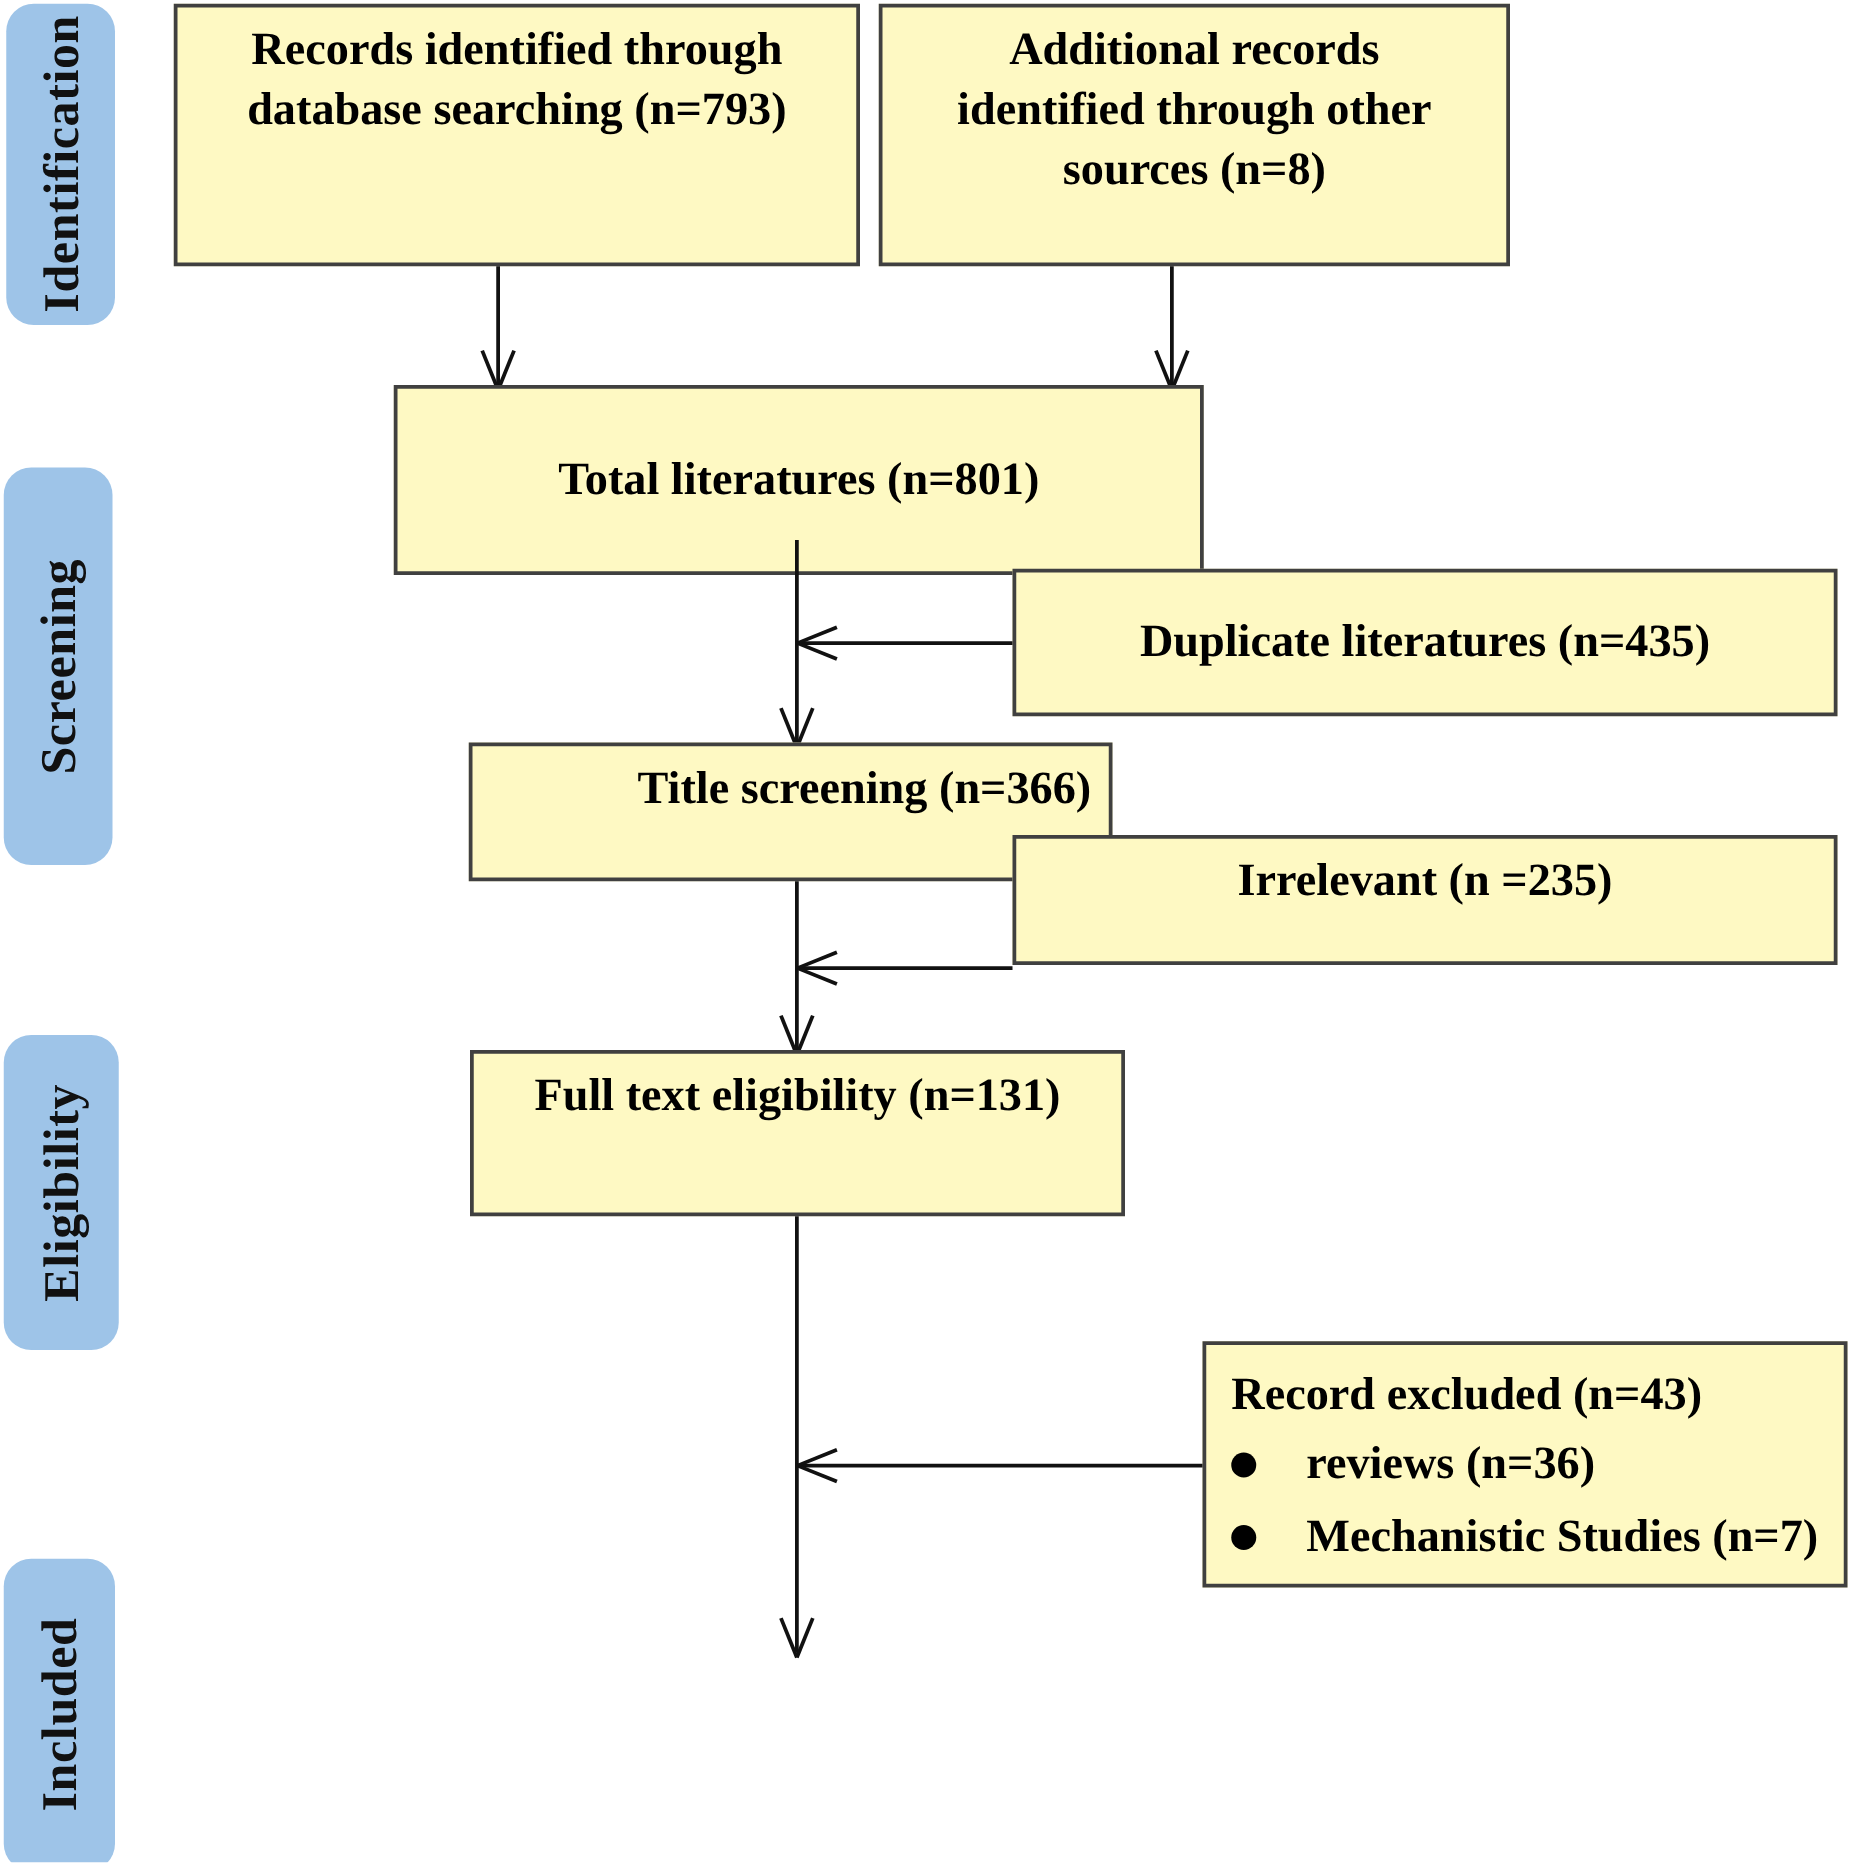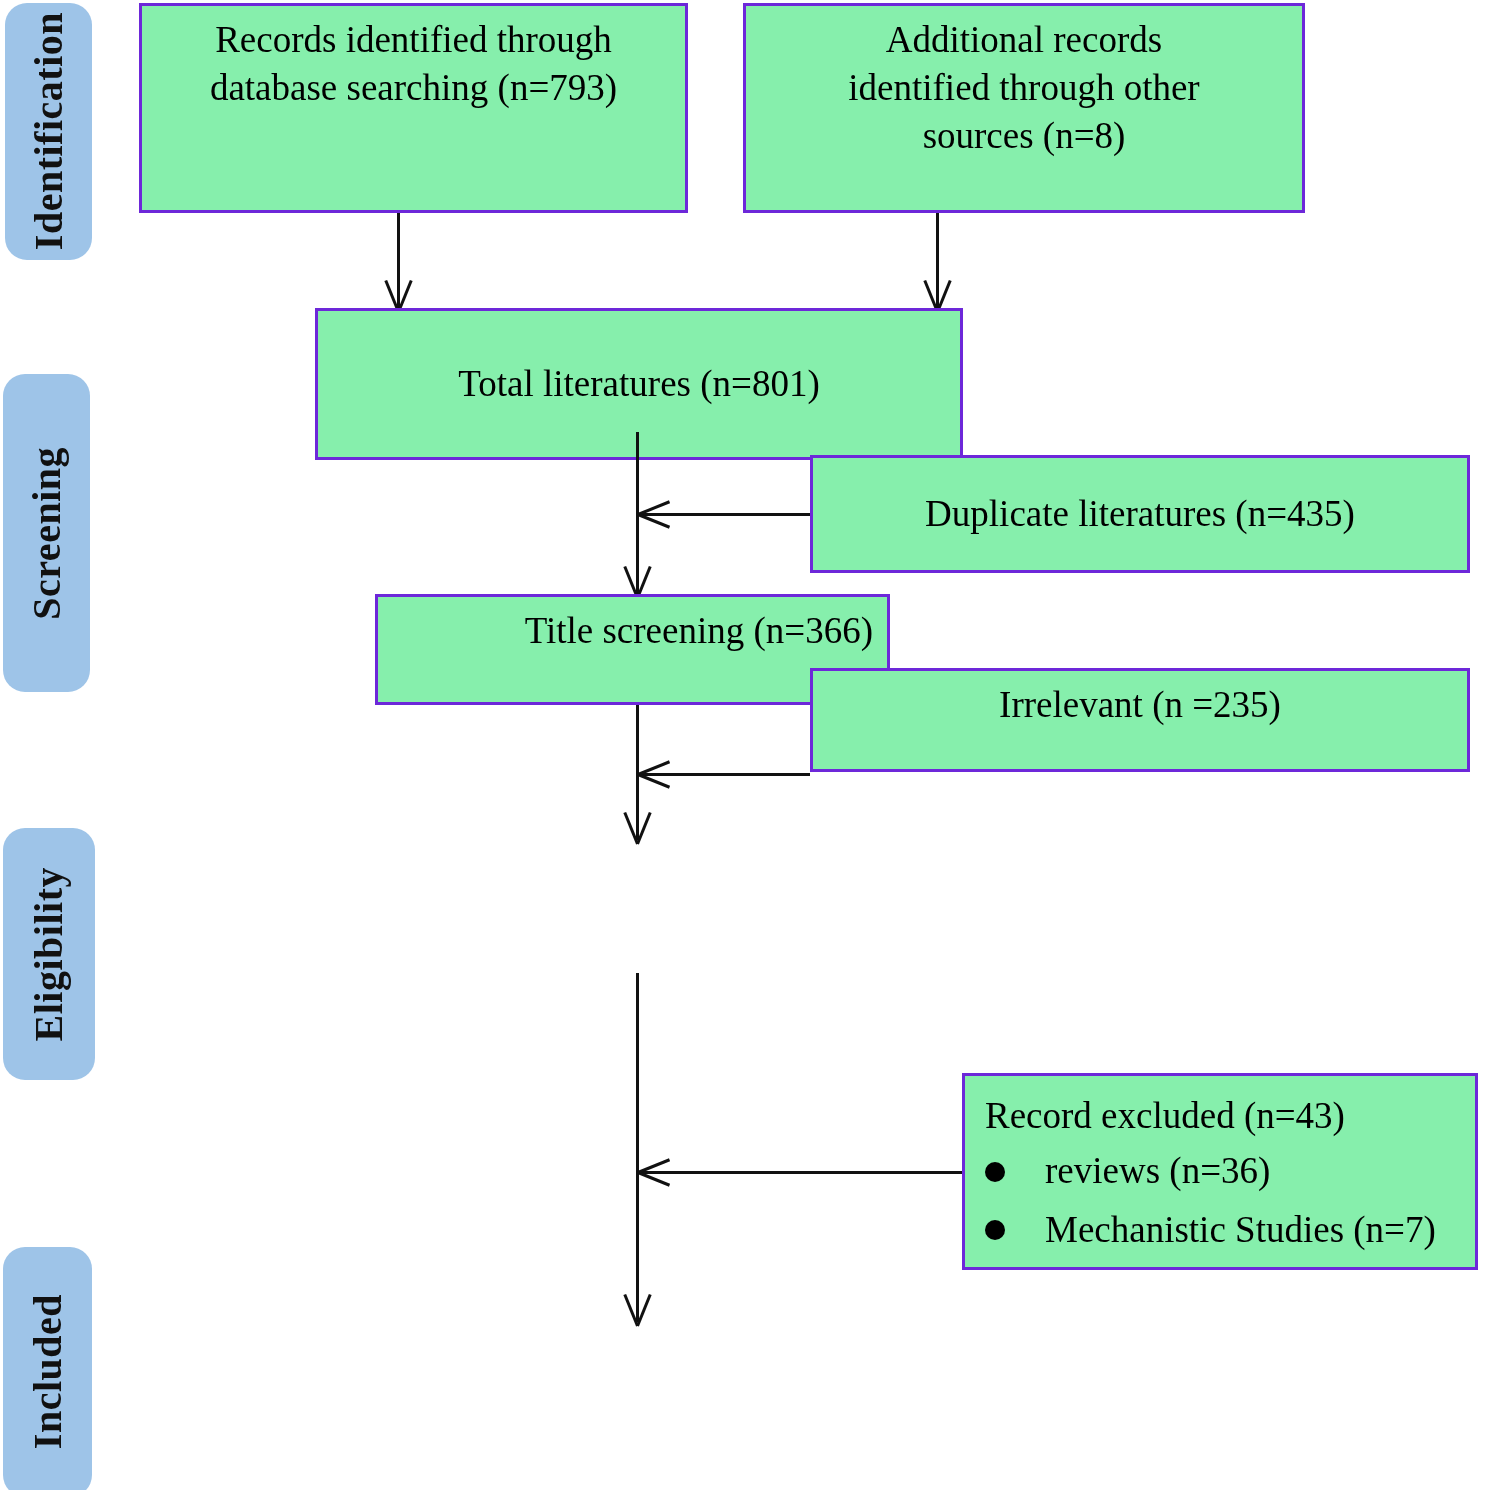--- a/index.html
+++ b/index.html
@@ -37,26 +37,27 @@
     letter-spacing: 0.5px;
     color: #111111;
     white-space: nowrap;
     line-height: 1;
   }
 
   
   .flow-box {
     position: absolute;
     box-sizing: border-box;
-    border: 3px solid #6d28d9;
-    background: #86efac;
+    border: 3px solid #404040;
+    background: #fef9c3;
     display: flex;
     align-items: center;
     justify-content: center;
     text-align: center;
+    font-weight: bold;
   }
   .flow-box .box-text {
     font-size: 37px;
     line-height: 1.30;
     padding: 0 14px;
     white-space: pre-line;
   }
   .flow-box.align-top {
     align-items: flex-start;
   }
@@ -160,21 +161,21 @@
 
   <div class="stage-tab" style="left:3px; top:1247px; width:89px; height:250px;">
     <span class="stage-label">Included</span>
   </div>
 
   <div class="flow-box align-top" style="left:139px; top:3px; width:549px; height:210px;">
     <div class="box-text">Records identified through
 database searching (n=793)</div>
   </div>
 
-  <div class="flow-box align-top" style="left:743px; top:3px; width:562px; height:210px;">
+  <div class="flow-box align-top" style="left:703px; top:3px; width:505px; height:210px;">
     <div class="box-text">Additional records
 identified through other
 sources (n=8)</div>
   </div>
 
   <div class="vline" style="left:397px; top:213px; height:95px;"></div>
   <div class="arrow-down" style="left:398px; top:308px;"></div>
 
   <div class="vline" style="left:936px; top:213px; height:95px;"></div>
   <div class="arrow-down" style="left:937px; top:308px;"></div>
@@ -198,20 +199,23 @@
 
   <div class="vline" style="left:636px; top:705px; height:135px;"></div>
   <div class="arrow-down" style="left:637px; top:840px;"></div>
 
   <div class="flow-box align-top" style="left:810px; top:668px; width:660px; height:104px;">
     <div class="box-text">Irrelevant (n =235)</div>
   </div>
   <div class="hline" style="left:637px; top:773px; width:173px;"></div>
   <div class="arrow-left" style="left:638px; top:774px;"></div>
 
+  <div class="flow-box align-top" style="left:376px; top:840px; width:524px; height:133px;">
+    <div class="box-text">Full text eligibility (n=131)</div>
+  </div>
 
   <div class="vline" style="left:636px; top:973px; height:349px;"></div>
   <div class="arrow-down" style="left:637px; top:1322px;"></div>
 
   <div class="flow-box align-left" style="left:962px; top:1073px; width:516px; height:197px;">
     <div class="excl-wrap">
       <div class="excl-title">Record excluded (n=43)</div>
       <div class="excl-item">
         <span class="excl-bullet"></span>
         <span>reviews (n=36)</span>

